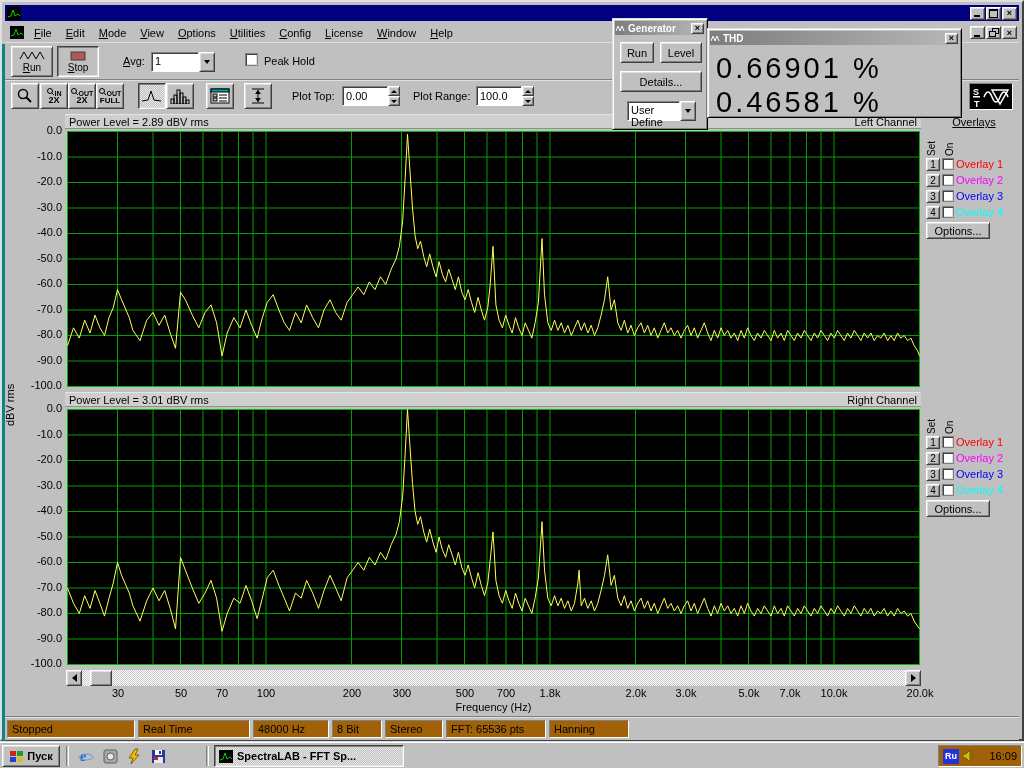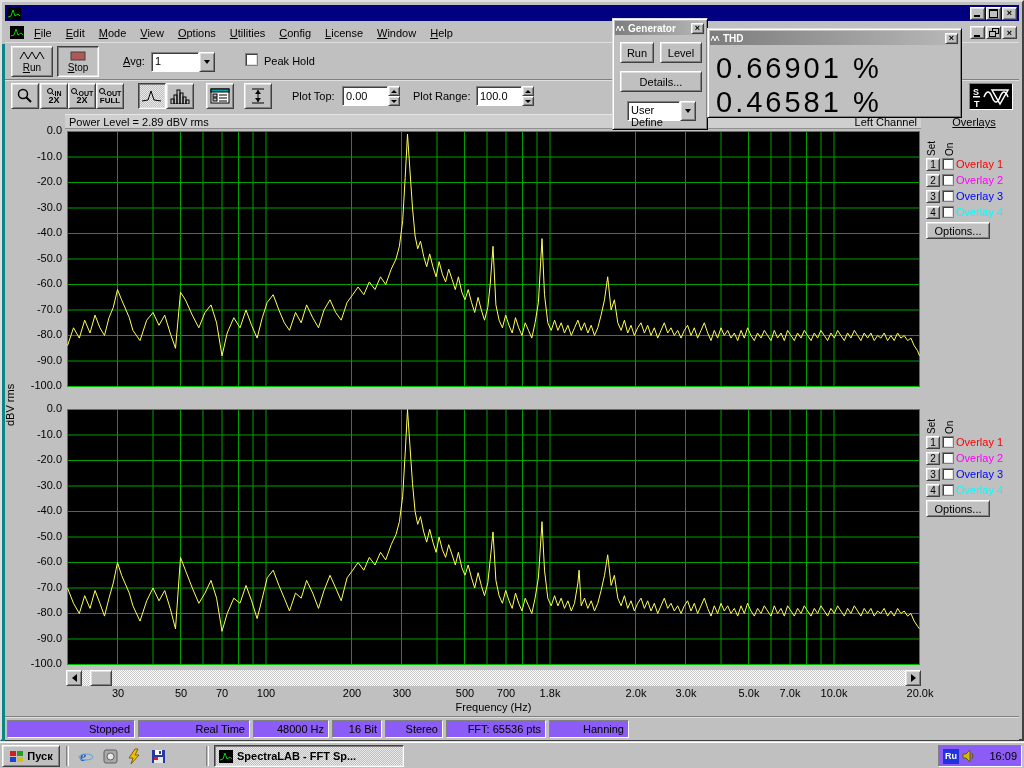--- a/index.html
+++ b/index.html
@@ -3,21 +3,21 @@
 <meta charset="utf-8">
 <style>
   * { margin:0; padding:0; box-sizing:border-box; }
   html,body { width:1024px; height:768px; overflow:hidden; background:#008080;
     font-family:"Liberation Sans","DejaVu Sans",sans-serif; }
   .screen { position:relative; width:1024px; height:768px; }
 
   
   .b-out { background:#c0c0c0; border:1px solid; border-color:#ffffff #404040 #404040 #ffffff;
            box-shadow: inset 1px 1px 0 #dfdfdf, inset -1px -1px 0 #808080; }
-  .b-in  { background:#8b5cf6; border:1px solid; border-color:#808080 #ffffff #ffffff #808080;text-align:right; }
+  .b-in  { background:#a16207; border:1px solid; border-color:#808080 #ffffff #ffffff #808080; }
   .pressed { background:#c0c0c0; border:1px solid; border-color:#404040 #ffffff #ffffff #404040;
            box-shadow: inset 1px 1px 0 #808080, inset -1px -1px 0 #dfdfdf; }
   .checker { background: repeating-conic-gradient(#e8e8e8 0% 25%, #c0c0c0 0% 50%) 0 0/2px 2px; }
   .field { background:#fff; border:1px solid; border-color:#808080 #ffffff #ffffff #808080;
            box-shadow: inset 1px 1px 0 #404040; }
   .u1::first-letter { text-decoration:underline; }
 
   
   .app { position:absolute; left:0; top:0; width:1024px; height:741px; background:#c0c0c0;
          border:2px solid; border-color:#dfdfdf #404040 #404040 #dfdfdf; }
@@ -346,20 +346,24 @@
         <div style="top: 70px;">-30.0</div>
         <div style="top: 95px;">-40.0</div>
         <div style="top: 121px;">-50.0</div>
         <div style="top: 146px;">-60.0</div>
         <div style="top: 172px;">-70.0</div>
         <div style="top: 197px;">-80.0</div>
         <div style="top: 223px;">-90.0</div>
         <div style="top: 248px;">-100.0</div>
       </div>
 
+    <div class="chart-header" style="top:390px">
+      <span>Power Level = 3.01 dBV rms</span>
+      <span>Right Channel</span>
+    </div>
     <svg class="plot" style="top:407px" viewBox="0 0 853 256" preserveAspectRatio="none">
         <line x1="0.5" y1="0" x2="0.5" y2="256" stroke="#00a000" stroke-width="1"></line>
         <line x1="50.5" y1="0" x2="50.5" y2="256" stroke="#00a000" stroke-width="1"></line>
         <line x1="86.0" y1="0" x2="86.0" y2="256" stroke="#00a000" stroke-width="1"></line>
         <line x1="113.5" y1="0" x2="113.5" y2="256" stroke="#00a000" stroke-width="1"></line>
         <line x1="136.0" y1="0" x2="136.0" y2="256" stroke="#00a000" stroke-width="1"></line>
         <line x1="155.0" y1="0" x2="155.0" y2="256" stroke="#00a000" stroke-width="1"></line>
         <line x1="171.5" y1="0" x2="171.5" y2="256" stroke="#00a000" stroke-width="1"></line>
         <line x1="186.0" y1="0" x2="186.0" y2="256" stroke="#00a000" stroke-width="1"></line>
         <line x1="199.0" y1="0" x2="199.0" y2="256" stroke="#00a000" stroke-width="1"></line>
@@ -496,21 +500,21 @@
             <span class="ov-label" style="color:#00ffff">Overlay 4</span>
           </div>
         </div>
       <span class="opt-btn b-out" style="top:96px">Options...</span>
     </div>
 
     <div class="statusbar">
         <span class="status-panel b-in" style="width: 128px;">Stopped</span>
         <span class="status-panel b-in" style="width: 112px;">Real Time</span>
         <span class="status-panel b-in" style="width: 76px;">48000 Hz</span>
-        <span class="status-panel b-in" style="width: 50px;">16 Bit</span>
+        <span class="status-panel b-in" style="width: 50px;">8 Bit</span>
         <span class="status-panel b-in" style="width: 58px;">Stereo</span>
         <span class="status-panel b-in" style="width: 100px;">FFT: 65536 pts</span>
         <span class="status-panel b-in" style="width: 80px;">Hanning</span>
       </div>
   </div>
 
   <div class="float-win" style="left:612px;top:18px;width:96px;height:112px">
     <div class="float-title">
       <svg width="10" height="9" style="margin-right:2px">
           <polyline points="0,7 2,2 4,7 6,2 8,7" fill="none" stroke="#fff"></polyline>

